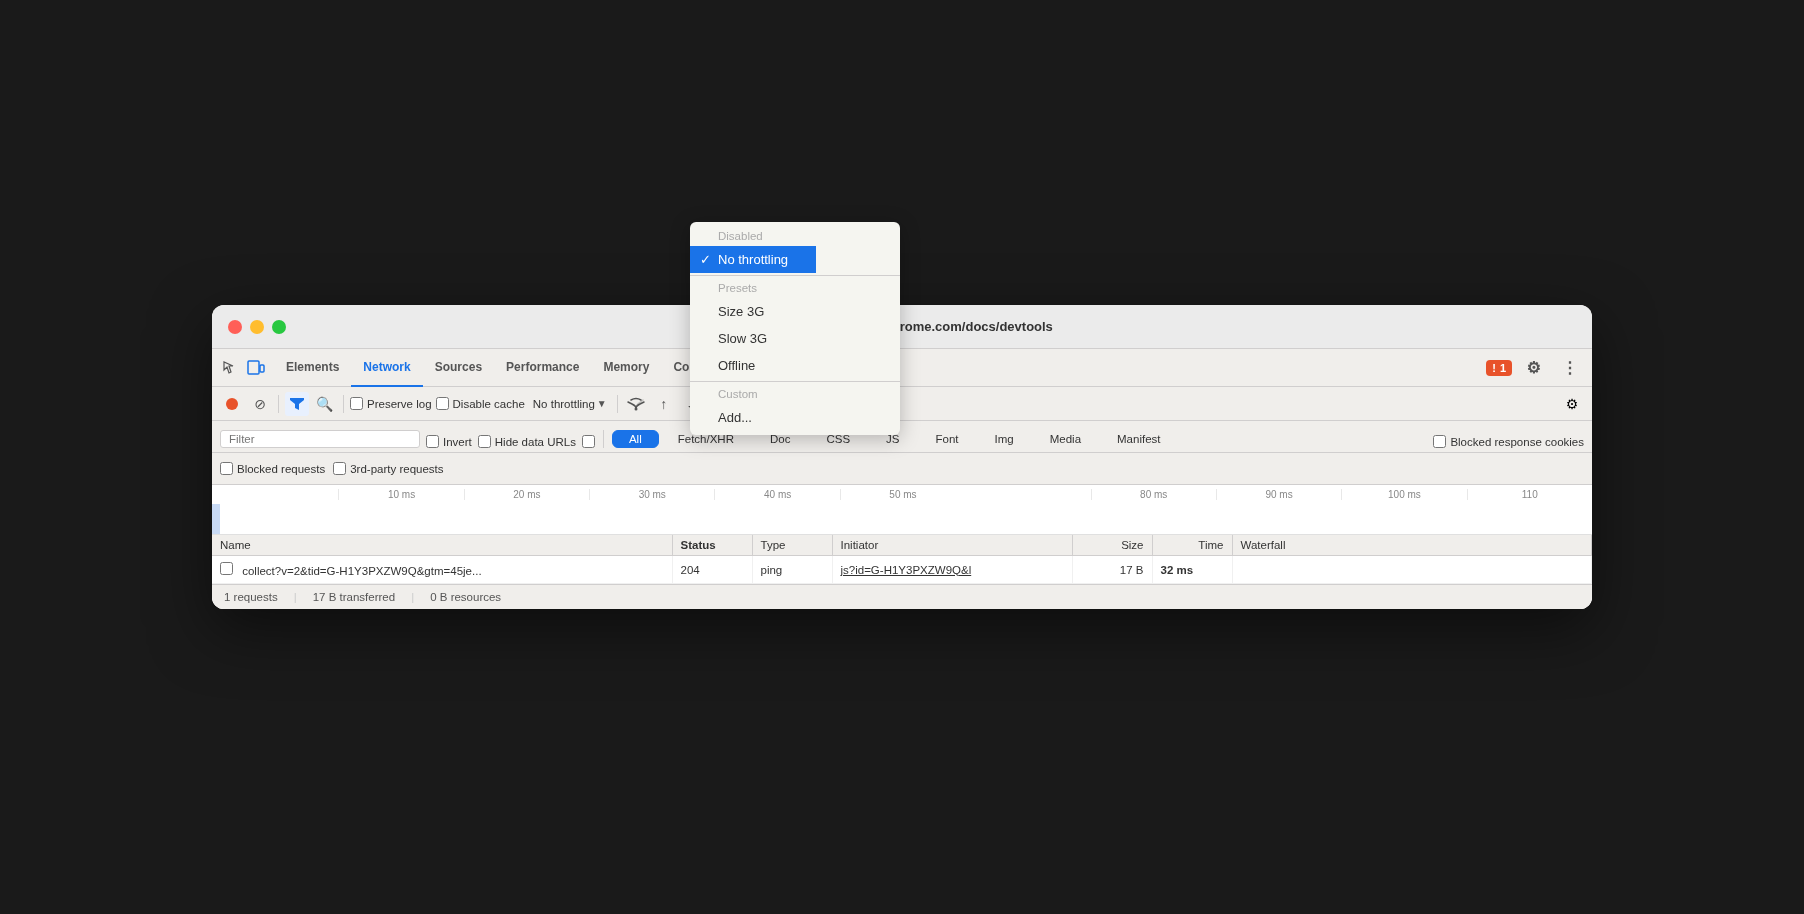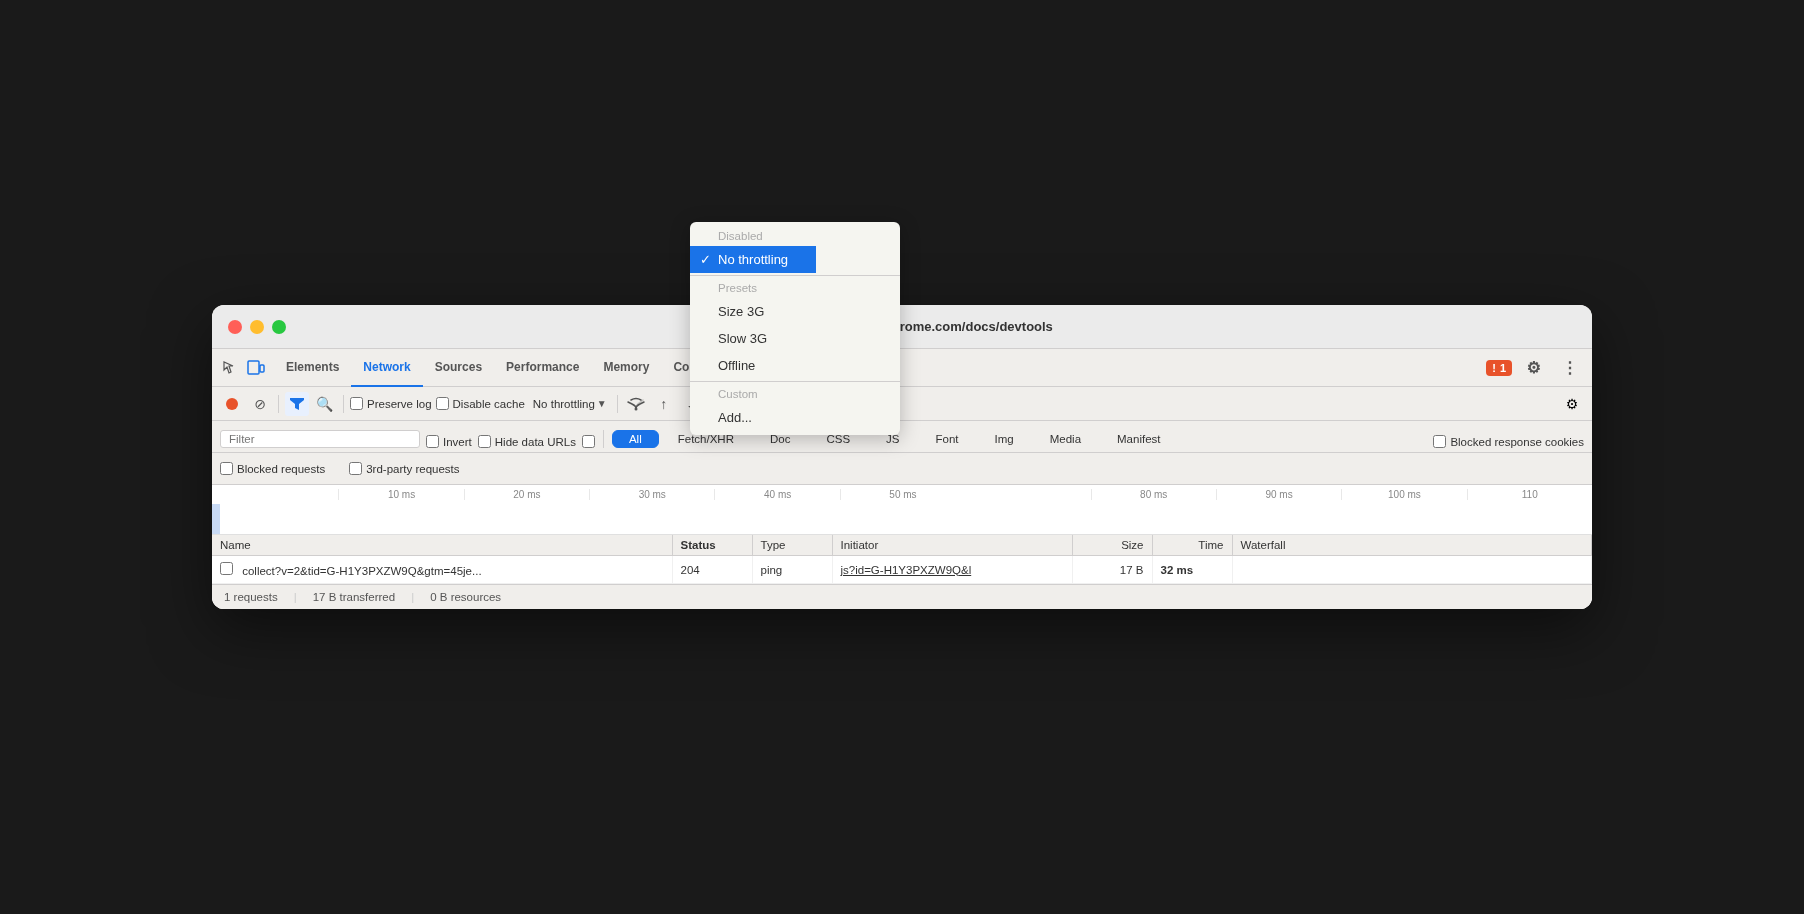--- a/index.html
+++ b/index.html
@@ -263,21 +263,21 @@
       gap: 2px;
     }
     
     .filter-bar2 {
       background: #f0eeeb;
       display: flex;
       align-items: center;
       padding: 4px 8px;
       border-bottom: 1px solid #d0cece;
       height: 32px;
-      gap: 24px;
+      gap: 8px;
     }
     
     .timeline {
       background: white;
       height: 50px;
       border-bottom: 1px solid #e0e0e0;
       position: relative;
       display: flex;
       align-items: flex-end;
     }

